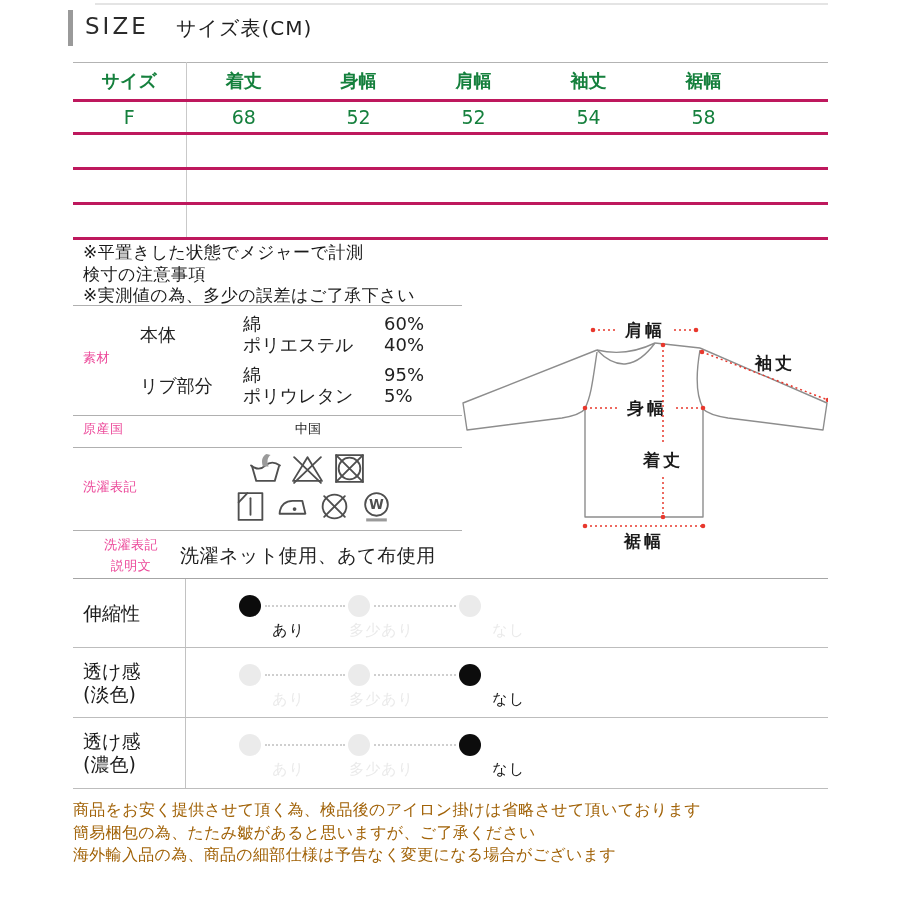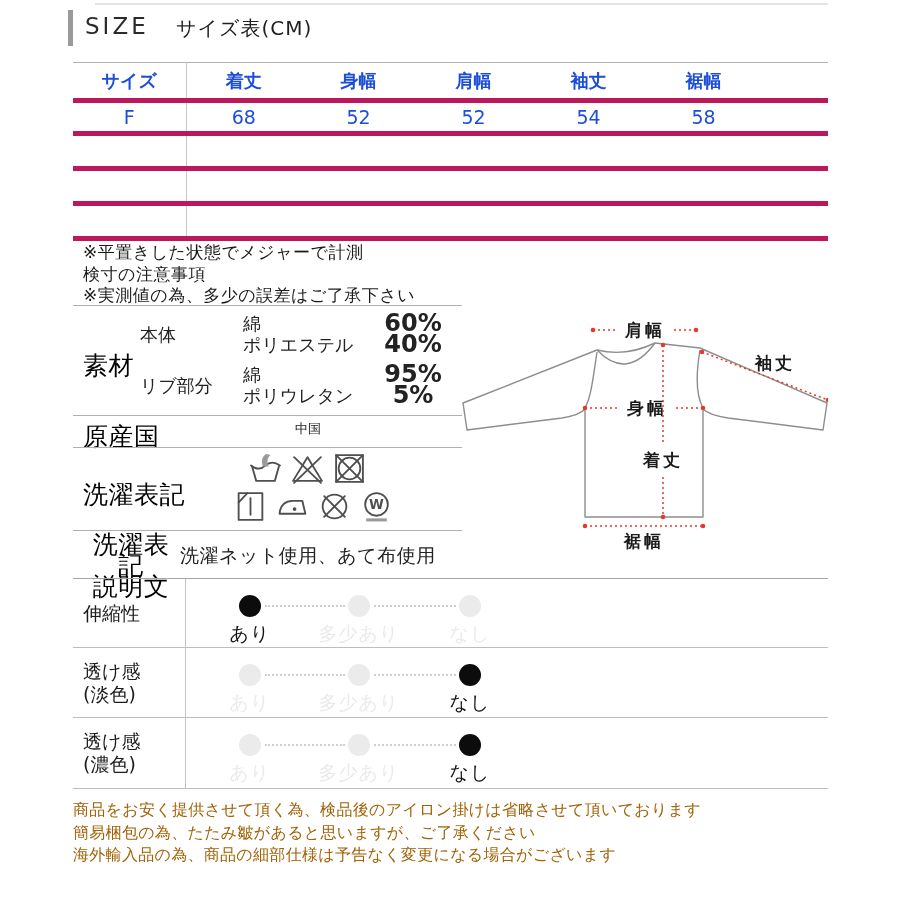--- a/index.html
+++ b/index.html
@@ -16,48 +16,48 @@
   .hdr-bar  { left:68px; top:10px; width:5px; height:36px; background:#9a9a9a; }
   .hdr-size { left:85px; top:13px; font-size:23px; letter-spacing:3px; color:#2b2b2b; }
   .hdr-title{ left:176px; top:15px; font-size:20px; letter-spacing:1px; color:#1f1f1f; }
 
   
   table.size-table {
     position:absolute; left:73px; top:62px; width:755px;
     border-collapse:collapse; border-top:1px solid #b3b3b3;
   }
   .size-table th, .size-table td {
-    border-bottom:5px solid #be185d; text-align:center; font-weight:normal; color:#1d4ed8;
+    border-bottom:3px solid #be185d; text-align:center; font-weight:normal; color:#15803d;
   }
   .size-table th { height:38px; font-size:18px; font-weight:bold; }
   .size-table td { height:33px; font-size:19px; }
   .size-table tr.empty td { height:35px; }
   .col-size { border-right:1px solid #c9c9c9; }
 
   
   .notes { left:83px; top:242px; font-size:17px; line-height:21.5px; color:#1a1a1a; letter-spacing:.5px; }
 
   
   .panel { left:73px; top:305px; width:389px; }
   .sec { position:relative; border-top:1px solid #b0b0b0; }
   .sec-material { height:110px; }
   .sec-origin   { height:32px; }
   .sec-care     { height:83px; }
   .sec-carenote { height:48px; }
-  .sec-label { position:absolute; left:10px; font-size:25px; color:#000000; letter-spacing:.5px; }
+  .sec-label { position:absolute; left:10px; font-size:13px; color:#ec4899; letter-spacing:.5px; }
   .mat-label  { top:43px; }
   .orig-label { top:4px; }
   .care-label { top:30px; }
   .carenote-label { top:3px; left:8px; width:100px; text-align:center; line-height:21px; }
 
   .mat-body { margin-left:67px; margin-right:20px; padding-top:7px; }
   .mat-part { display:flex; margin-bottom:9px; }
   .mat-name { width:103px; font-size:18px; padding-top:10px; }
   .mat-comps{ flex:1; font-size:18px; line-height:21px; }
-  .mat-pcts { width:58px; text-align:center; font-size:24px; line-height:21px;font-weight:bold; }
+  .mat-pcts { width:58px; text-align:left; font-size:18px; line-height:21px; }
 
   .origin-value { position:absolute; left:175px; top:4px; width:120px; text-align:center; font-size:13px; }
 
   .care-row1 { position:absolute; left:176px; top:4px;  display:flex; gap:9px; }
   .care-row2 { position:absolute; left:161px; top:42px; display:flex; gap:9px; }
   svg.care { width:33px; height:33px; display:block; }
 
   .carenote-value { position:absolute; left:107px; top:12px; font-size:19px; letter-spacing:.5px; }
 
   
@@ -67,21 +67,21 @@
   .rating-row:last-child { border-bottom:1px solid #bdbdbd; height:72px; }
   .rating-label {
     position:absolute; left:0; top:0; bottom:0; width:113px;
     border-right:1px solid #c2c2c2; display:flex; flex-direction:column;
     justify-content:center; padding-left:10px; font-size:19px; line-height:23px; color:#1c1c1c;
   }
   .opts { position:absolute; left:113px; top:0; right:0; bottom:0; }
   .opt { position:absolute; width:110px; top:16px; text-align:center; }
   .opt-0 { left:9px; } .opt-1 { left:118px; } .opt-2 { left:229px; }
   .opt .dot { width:22px; height:22px; border-radius:50%; margin:0 auto; background:#ebebeb; }
-  .opt .olabel { margin-top:4px; font-size:19px; letter-spacing:1px; color:#eaeaea; }
+  .opt .olabel { margin-top:4px; font-size:15px; letter-spacing:1px; color:#eaeaea;text-align:right; }
   .opt.on .dot { background:#0c0c0c; }
   .opt.on .olabel { color:#141414; }
   .conn { position:absolute; top:26px; height:0; border-top:2px dotted #cfcfcf; }
   .conn-1 { left:79px;  width:80px; }
   .conn-2 { left:188px; width:82px; }
 
   
   .footer { left:73px; top:799px; font-size:16px; line-height:22.5px; color:#a16207; letter-spacing:.3px; }
 
   

